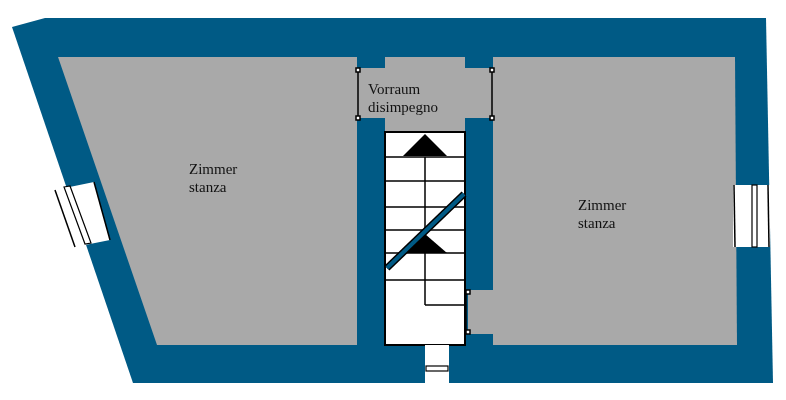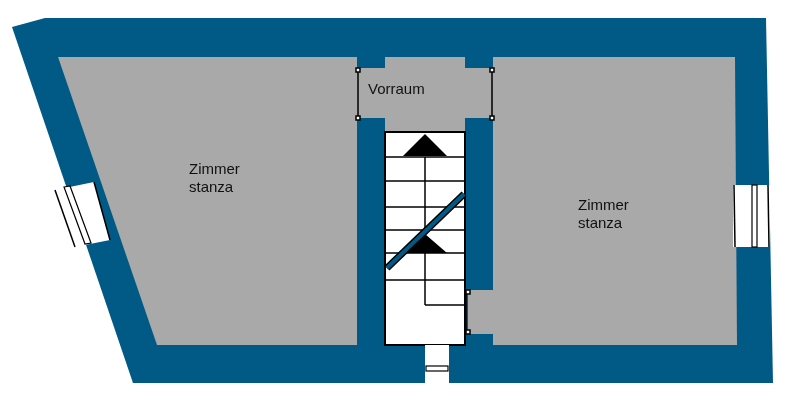--- a/index.html
+++ b/index.html
@@ -1,18 +1,18 @@
 <!DOCTYPE html>
 <html><head>
   <meta charset="utf-8">
   <style>
     html, body { margin: 0; padding: 0; background: #ffffff; }
     body { width: 786px; height: 400px; overflow: hidden; position: relative; font-family: "Liberation Sans", sans-serif; }
     #plan { position: absolute; left: 0; top: 0; }
-    .label { position: absolute; font-family: Liberation Sans, sans-serif; font-size: 15px; line-height: 18px; color: #111111; }
+    .label { position: absolute; font-family: Liberation Serif, serif; font-size: 15px; line-height: 18px; color: #111111; }
   </style>
 </head>
 <body>
 
 <svg id="plan" width="786" height="400" viewBox="0 0 786 400">
 
   <polygon points="12,27 45,18 766,18 773,383 133,383" fill="#005a85"></polygon>
 
   <polygon points="58,57 357,57 357,345 157,345" fill="#a9a9a9"></polygon>
 
@@ -81,18 +81,19 @@
   </g>
 </svg>
 
 <div class="label" style="left:189px; top:160px;">
   <div>Zimmer</div>
   <div>stanza</div>
 </div>
 
 <div class="label" style="left:368px; top:80px;">
   <div>Vorraum</div>
+  <div>disimpegno</div>
 </div>
 
 <div class="label" style="left:578px; top:196px;">
   <div>Zimmer</div>
   <div>stanza</div>
 </div>
 
 </body></html>

